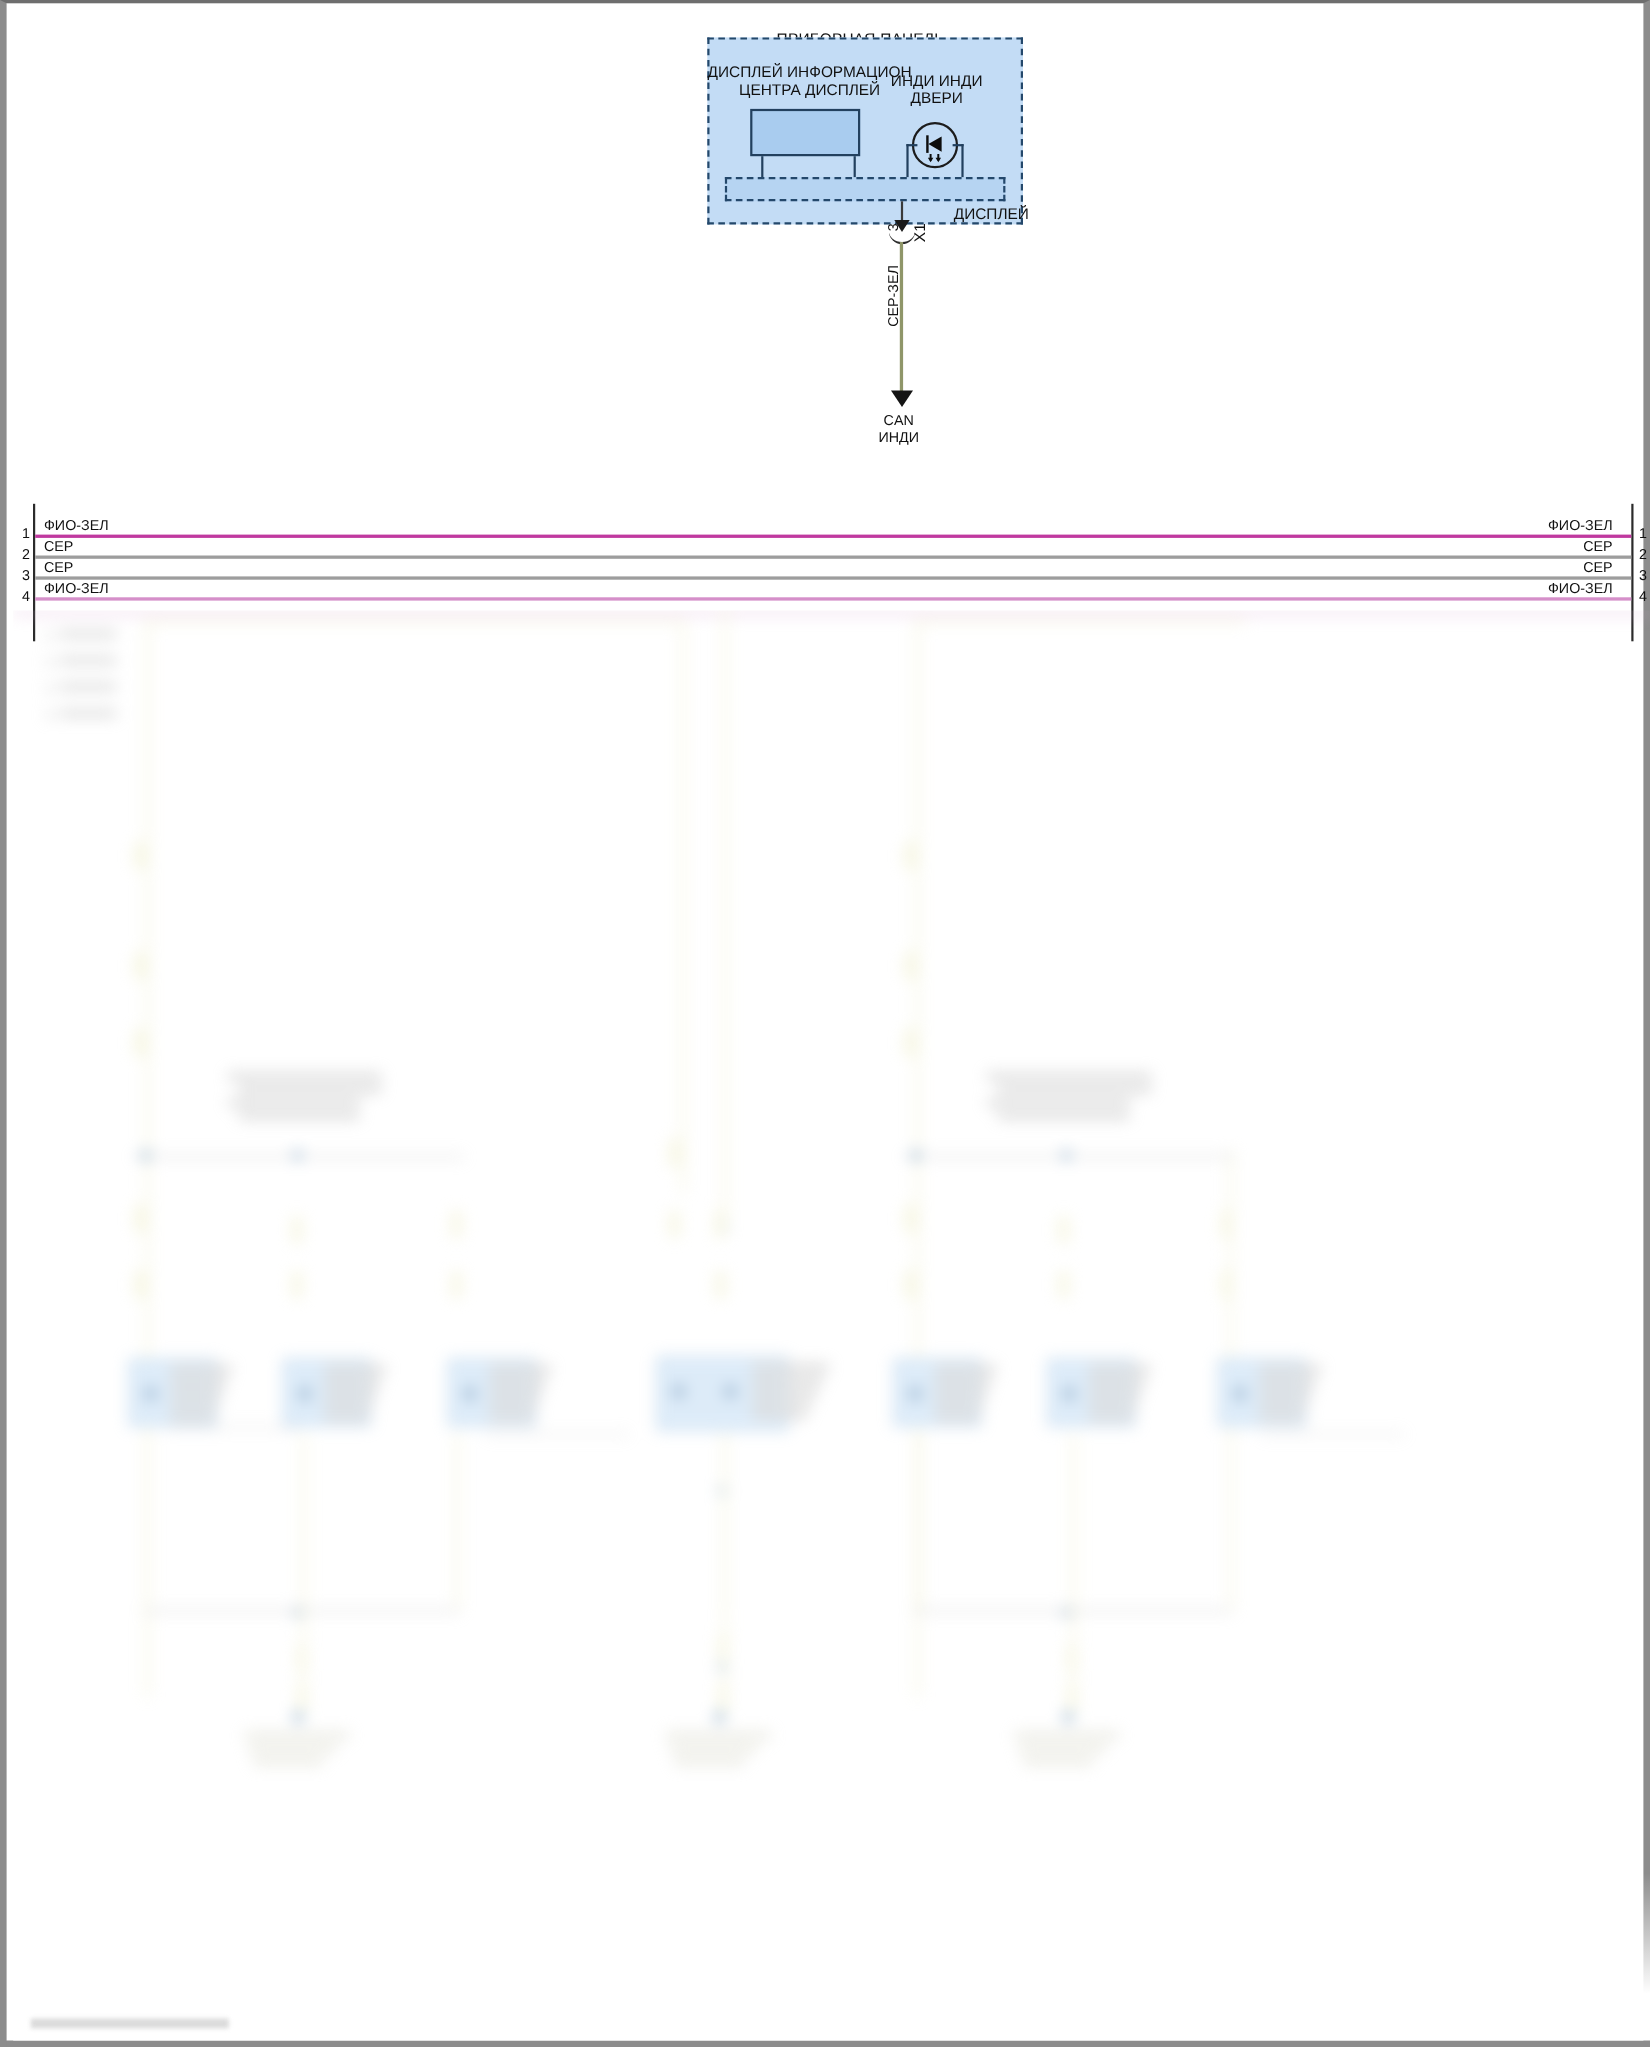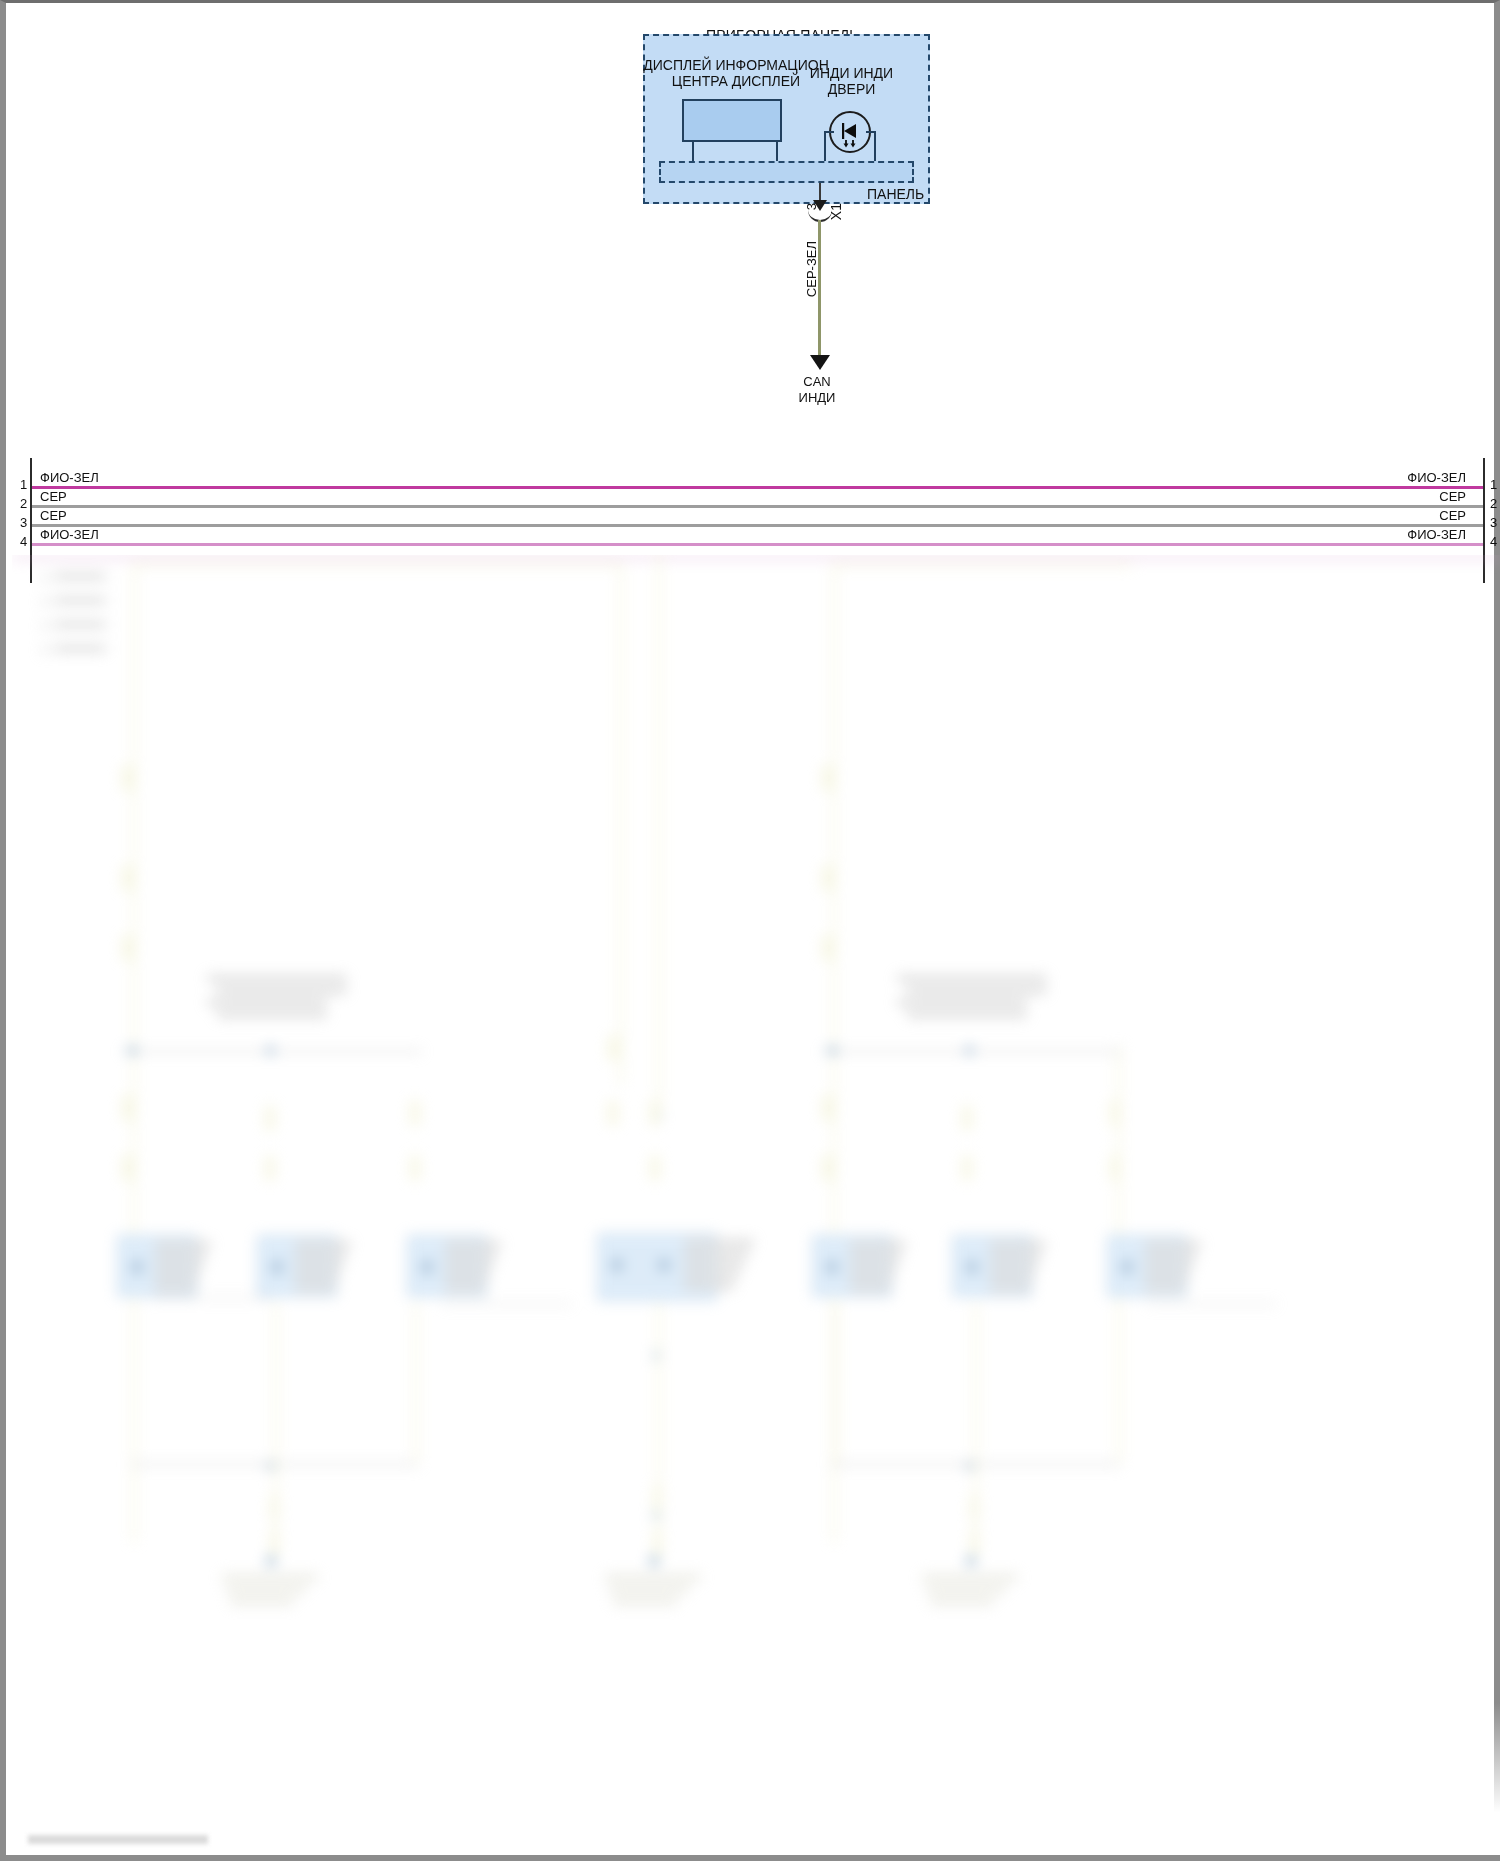--- a/index.html
+++ b/index.html
@@ -141,21 +141,21 @@
       <polygon points="19.5,30.5 24.5,30.5 22,34.5" fill="#0d0d0d"></polygon>
     </svg>
   </div>
   <div class="abs" id="led-wire-l"></div>
   <div class="abs" id="led-wire-r"></div>
   <div class="abs" id="led-box-l"></div>
   <div class="abs" id="led-box-r"></div>
   <div class="abs" id="led-box-b"></div>
 
   <div class="abs" id="logic-bar"></div>
-  <div class="abs txt" id="logic-label">ПАНЕЛЬ</div>
+  <div class="abs txt" id="logic-label">ДИСПЛЕЙ</div>
 
   <div class="abs" id="x1-stem"></div>
   <div class="abs" id="x1-head"></div>
   <div class="abs" id="x1-cup"></div>
   <div class="abs vlabel" id="pin3">3</div>
   <div class="abs vlabel" id="x1name">X1</div>
 
   <div class="abs" id="can-wire"></div>
   <div class="abs vlabel" id="can-wlabel">СЕР-ЗЕЛ</div>
   <div class="abs" id="can-head"></div>

